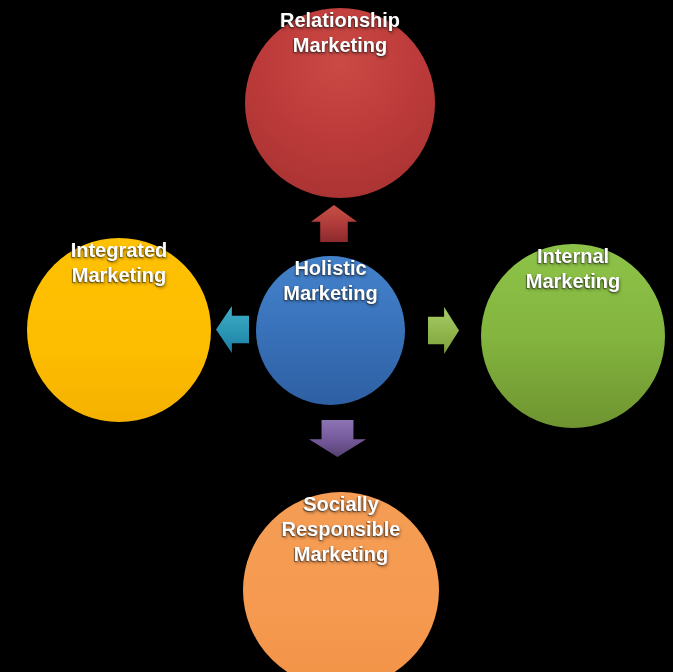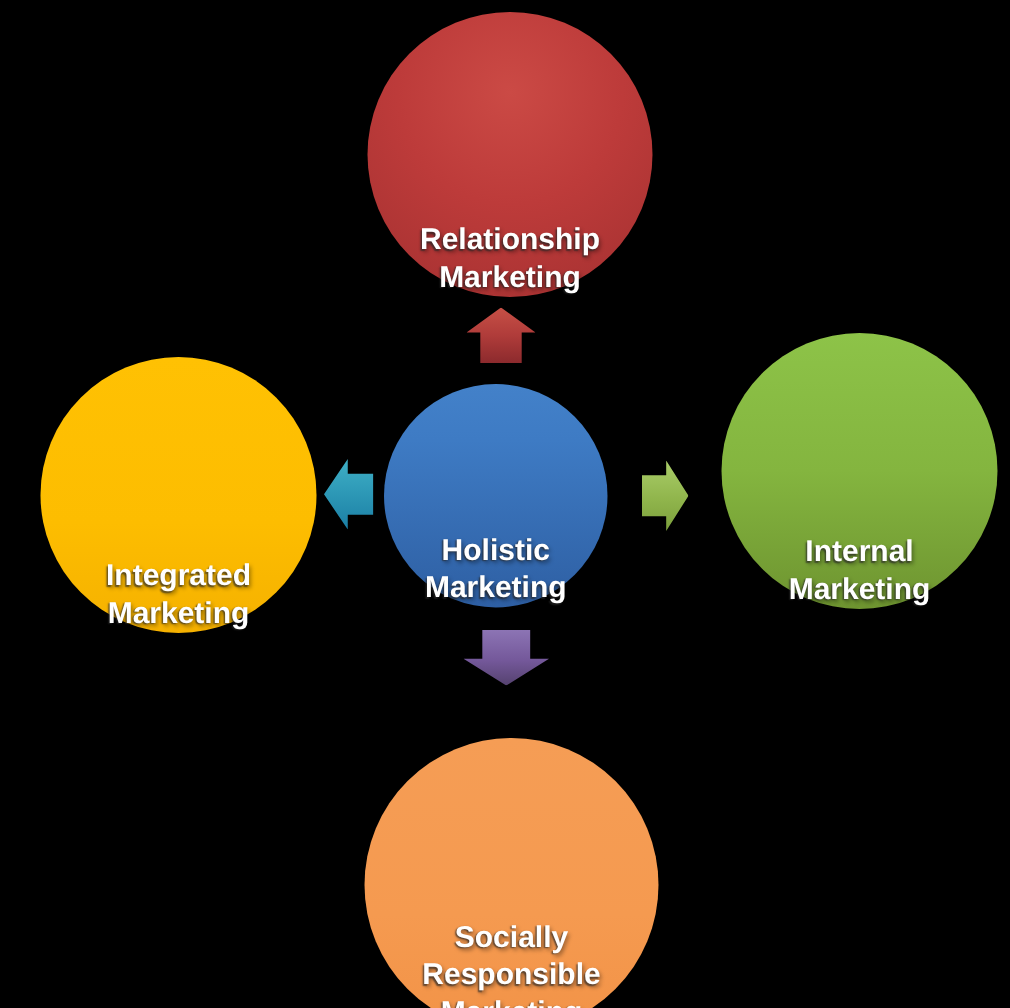--- a/index.html
+++ b/index.html
@@ -8,21 +8,21 @@
     width: 673px;
     height: 672px;
     background: #000000;
     overflow: hidden;
     font-family: "Liberation Sans", sans-serif;
   }
   .node {
     position: absolute;
     border-radius: 50%;
     display: flex;
-    align-items: flex-end;
+    align-items: flex-start;
     justify-content: center;
     text-align: center;
     color: #ffffff;
     font-weight: bold;
     font-size: 20px;
     line-height: 1.25;
     white-space: pre-line;
     text-shadow: -1px 1px 1px rgba(40,40,40,0.65), 1px 2px 3px rgba(0,0,0,0.40);
   }
   .node-top {
@@ -31,21 +31,21 @@
   }
   .node-center {
     left: 256px; top: 256px; width: 149px; height: 149px;
     background: linear-gradient(to bottom, #4381c9 0%, #3e7bc4 25%, #2e5fa3 100%);
   }
   .node-left {
     left: 27px; top: 238px; width: 184px; height: 184px;
     background: linear-gradient(to bottom, #ffc103 0%, #fdbd00 60%, #f5b100 100%);
   }
   .node-right {
-    left: 481px; top: 222px; width: 184px; height: 184px;
+    left: 481px; top: 244px; width: 184px; height: 184px;
     background: linear-gradient(to bottom, #8dc348 0%, #84b53f 50%, #6e9430 100%);
   }
   .node-bottom {
     left: 243px; top: 492px; width: 196px; height: 196px;
     background: linear-gradient(to bottom, #f59d55 0%, #f59a50 60%, #f29347 100%);
   }
   .arrow { position: absolute; }
   .arrow-up {
     left: 311px; top: 205px; width: 46px; height: 37px;
     background: linear-gradient(to bottom, #c75046 0%, #b03c3a 50%, #8c2a2d 100%);

